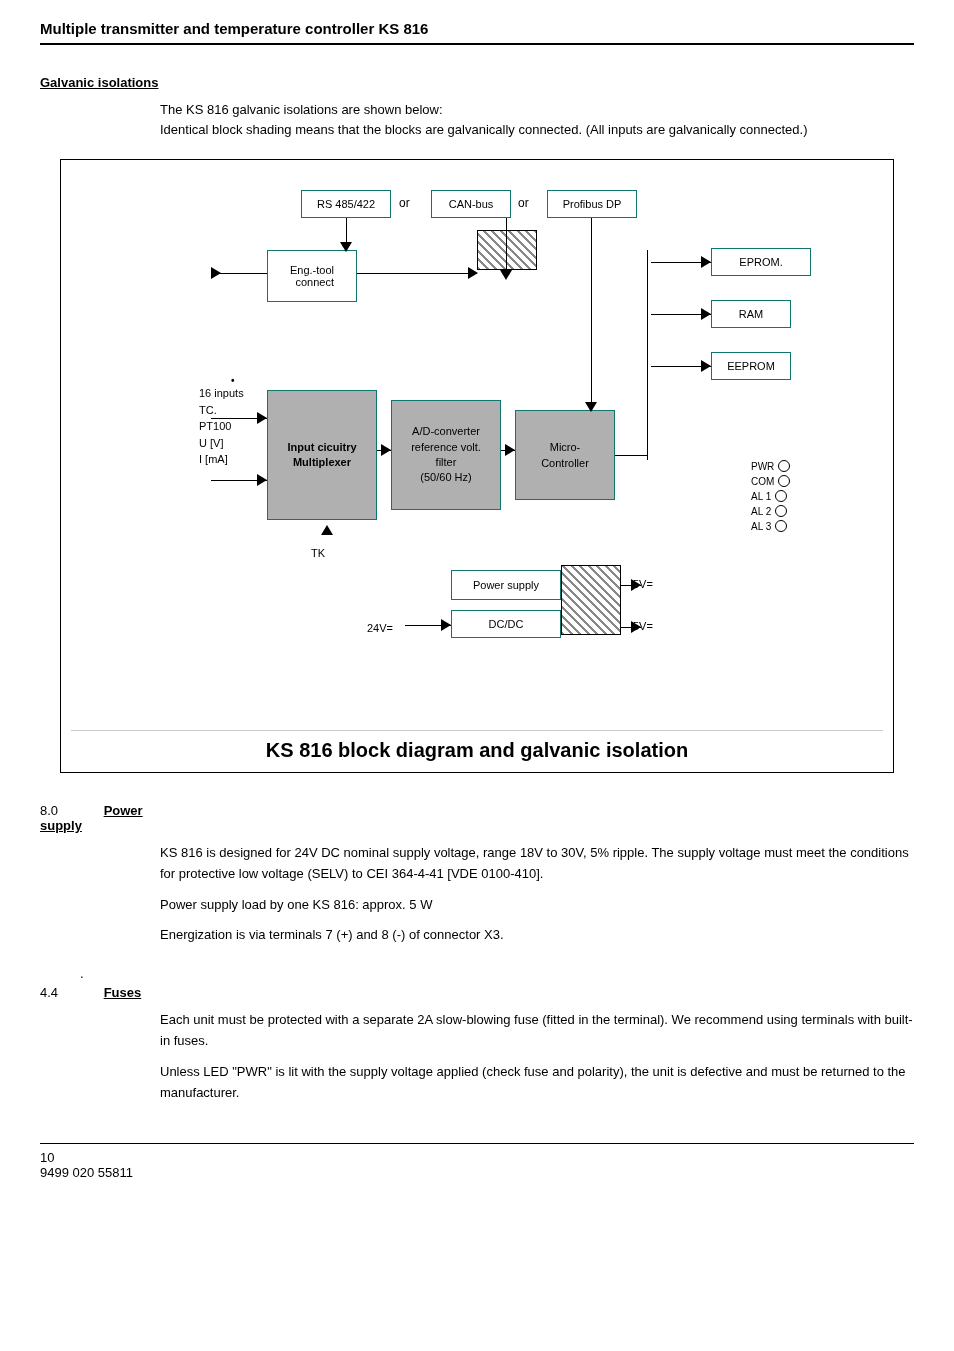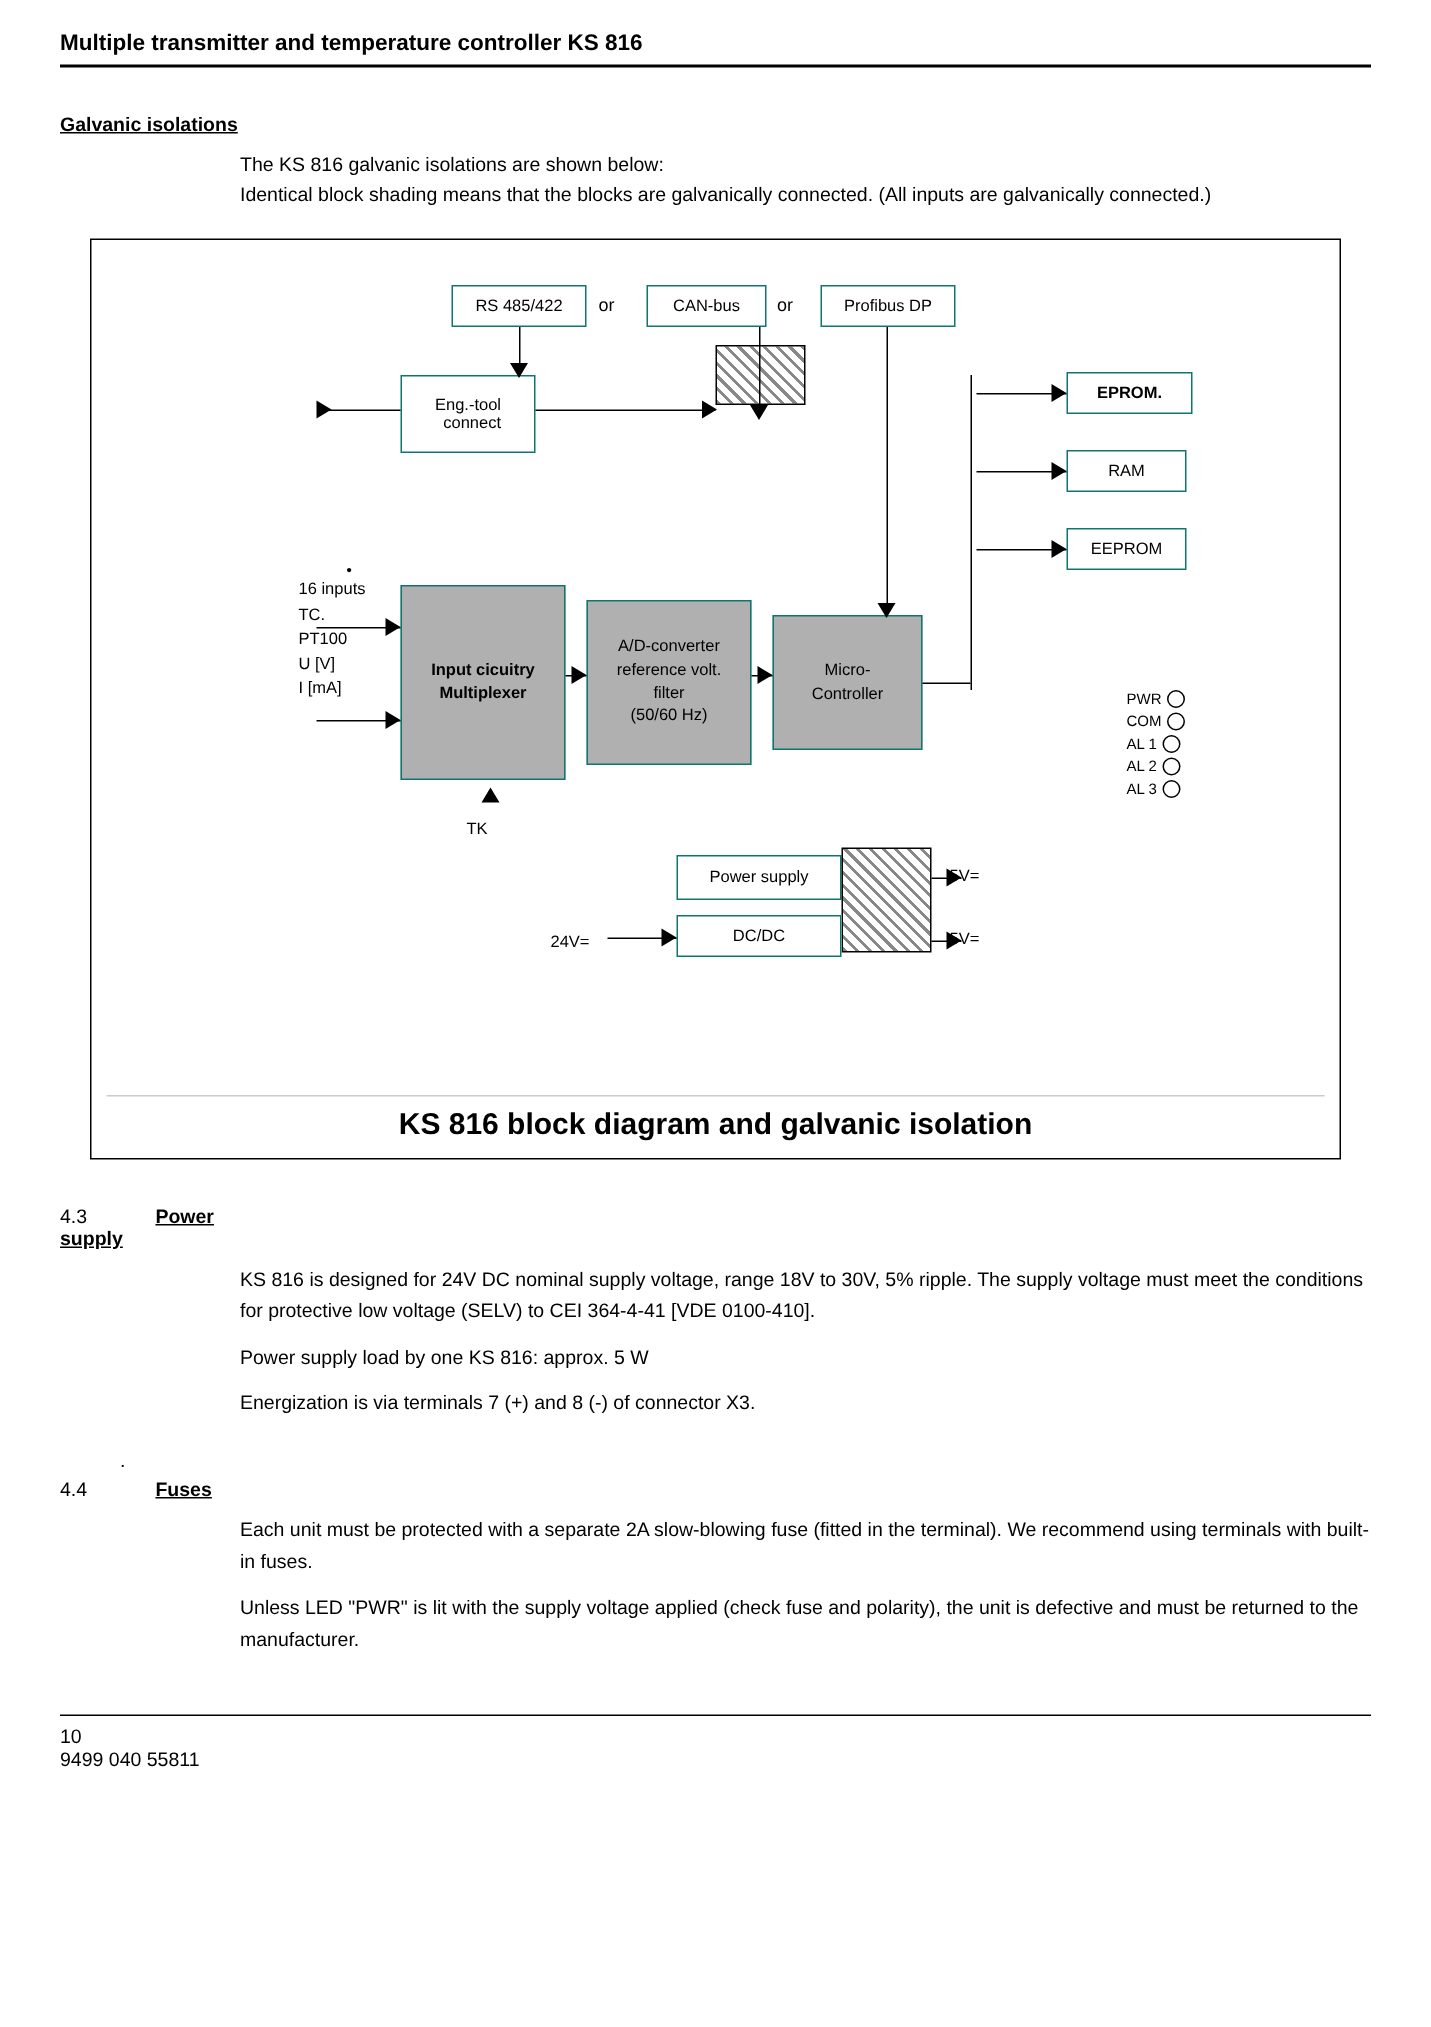--- a/index.html
+++ b/index.html
@@ -221,21 +221,21 @@
 
     <div class="hline" style="left:286px; top:103px; width:120px;"></div>
     <div class="arrow-right" style="left:397px; top:97px;"></div>
 
     <div class="block hatch" style="left:406px; top:60px; width:60px; height:40px; border:1px solid #000;">
     </div>
 
     <div class="vline" style="left:435px; top:48px; height:60px;"></div>
     <div class="arrow-down" style="left:429px; top:100px;"></div>
 
-    <div class="block block-white" style="left:640px; top:78px; width:84px; height:28px; font-size:11px;font-weight:bold;">
+    <div class="block block-white" style="left:640px; top:78px; width:100px; height:28px; font-size:11px;">
       <span>EPROM.</span>
     </div>
 
     <div class="hline" style="left:580px; top:92px; width:60px;"></div>
     <div class="arrow-right" style="left:630px; top:86px;"></div>
 
     <div class="block block-white" style="left:640px; top:130px; width:80px; height:28px; font-size:11px;">
       <span>RAM</span>
     </div>
 
@@ -354,21 +354,21 @@
 
     <div class="vline" style="left:520px; top:48px; height:192px;"></div>
     <div class="arrow-down" style="left:514px; top:232px;"></div>
 
   </div>
   <div class="diagram-caption">KS 816 block diagram and galvanic isolation</div>
 </div>
 
 <div class="section-row" style="margin-bottom:10px; margin-top:10px;">
   <div class="section-label">
-    <span class="section-number">4.3</span>
+    <span class="section-number">8.0</span>
     <span class="section-sub-heading">Power supply</span>
   </div>
 </div>
 <div class="section-content">
   <p>KS 816 is designed for 24V DC nominal supply voltage, range 18V to 30V, 5% ripple. The supply voltage must meet the conditions for protective low voltage (SELV) to CEI 364-4-41 [VDE 0100-410].</p>
   <p>Power supply load by one KS 816:     approx. 5 W</p>
   <p>Energization is via terminals 7 (+) and 8 (-) of connector X3.</p>
 </div>
 
 <div style="margin-left:40px; margin-bottom:4px;">.</div>
@@ -379,14 +379,14 @@
     <span class="section-sub-heading">Fuses</span>
   </div>
 </div>
 <div class="section-content">
   <p>Each unit must be protected with a separate 2A slow-blowing fuse (fitted in the terminal). We recommend using terminals with built-in fuses.</p>
   <p>Unless LED "PWR" is lit with the supply voltage applied (check fuse and polarity), the unit is defective and must be returned to the manufacturer.</p>
 </div>
 
 <div class="page-footer">
   <span>10</span>
-  <span>9499 040 55811</span>
+  <span>9499 020 55811</span>
 </div>
 
 </body></html>

